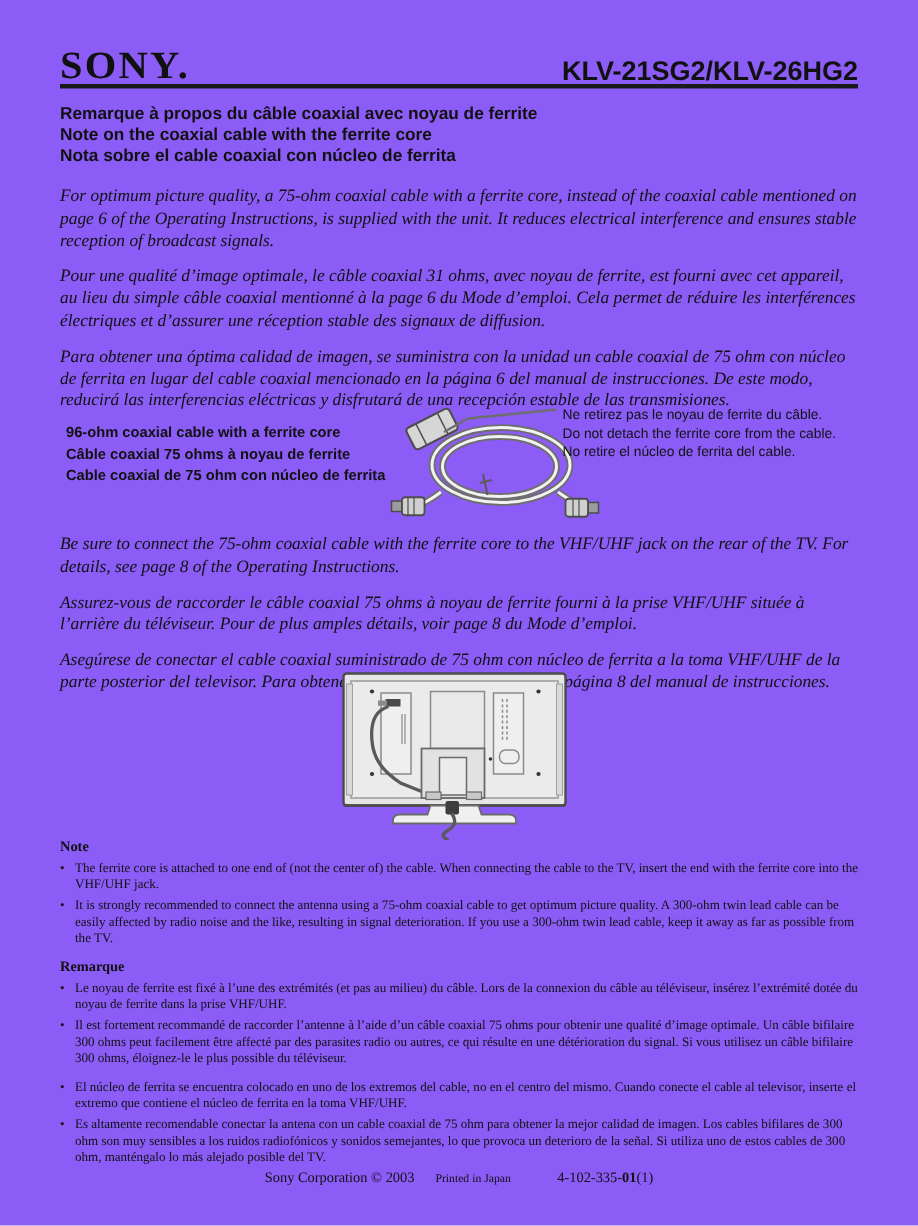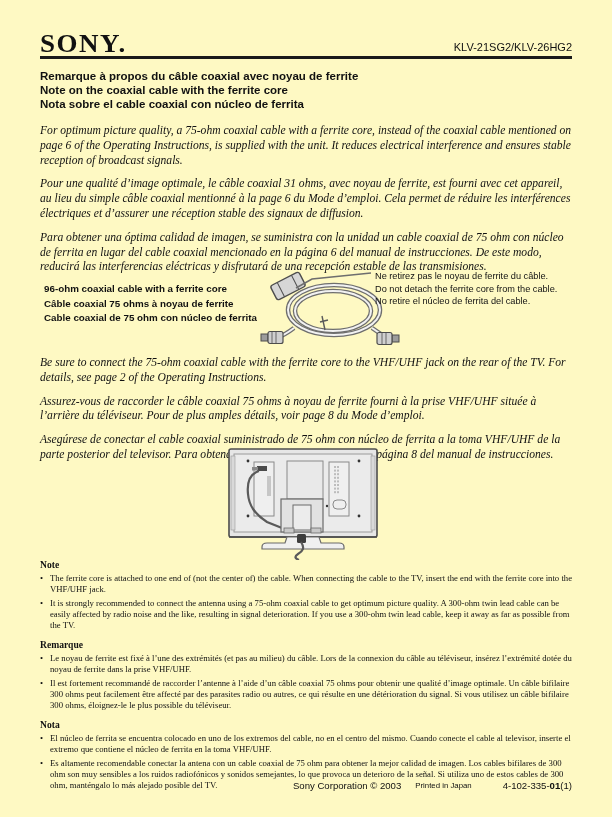--- a/index.html
+++ b/index.html
@@ -1,23 +1,23 @@
 <!DOCTYPE html>
 <html><head>
 <meta charset="utf-8">
 <style>
   html,body{margin:0;padding:0;background:#ffffff;}
-  .page{position:relative;width:612px;height:817px;background:#fef9c3;overflow:hidden;
+  .page{position:relative;width:612px;height:817px;background:#8b5cf6;overflow:hidden;
         font-family:"Liberation Serif",serif;color:#111;}
   
   .header{position:absolute;left:40px;right:40px;top:26px;height:30px;
           border-bottom:3px solid #1a1a1a;display:flex;justify-content:space-between;align-items:flex-end;}
   .logo{font-family:"Liberation Serif",serif;font-weight:700;font-size:27px;line-height:26px;
         letter-spacing:1.5px;transform:scaleY(.95);transform-origin:left bottom;}
-  .model{font-family:"Liberation Sans",sans-serif;font-weight:400;font-size:11px;line-height:18px;text-align:right;}
+  .model{font-family:"Liberation Sans",sans-serif;font-weight:700;font-size:18px;line-height:18px;text-align:right;}
   
   .titles{position:absolute;left:40px;top:70px;width:534px;
           font-family:"Liberation Sans",sans-serif;font-weight:700;font-size:11.5px;line-height:13.8px;}
   
   .paras{position:absolute;left:40px;width:534px;font-size:11.6px;line-height:14.8px;font-style:italic;}
   .paras p{margin:0 0 9px 0;}
   #intro{top:124px;}
   #connect{top:356px;}
   
   .figure{position:absolute;left:0;top:266px;width:612px;height:88px;}
@@ -31,22 +31,22 @@
   .tvfig{position:absolute;left:0;top:446px;width:612px;height:114px;text-align:center;}
   
   .notes{position:absolute;left:40px;top:559px;width:534px;}
   .note-section{margin-bottom:8px;}
   .note-heading{font-weight:700;font-size:9.6px;line-height:12px;margin-bottom:2px;}
   .bullet-row{display:flex;margin-bottom:3px;font-size:8.7px;line-height:11px;}
   .bullet-row .dot{flex:0 0 10px;}
   .bullet-row .dot::before{content:"•";font-size:8.7px;}
   .bullet-row .txt{flex:1;}
   
-  .footer{position:absolute;left:40px;right:40px;top:780px;display:flex;justify-content:flex-end;
-          font-family:Liberation Sans, sans-serif;font-size:9.6px;line-height:12px;gap:31px;}
+  .footer{position:absolute;left:40px;right:40px;top:780px;display:flex;justify-content:center;
+          font-family:Liberation Serif, serif;font-size:9.6px;line-height:12px;gap:31px;}
   .footer .printed{font-size:7.8px;margin-left:14px;align-self:center;}
   .footer .left{display:flex;}
   .partno b{font-weight:700;}
   svg .ln{stroke:#6e6e6e;fill:none;}
 </style>
 </head>
 <body>
 
 <div class="page">
 
@@ -119,21 +119,21 @@
     </svg>
 
     <div class="fig-callout">
       <div>Ne retirez pas le noyau de ferrite du câble.</div>
       <div>Do not detach the ferrite core from the cable.</div>
       <div>No retire el núcleo de ferrita del cable.</div>
     </div>
   </div>
 
   <div class="paras" id="connect">
-    <p>Be sure to connect the 75-ohm coaxial cable with the ferrite core to the VHF/UHF jack on the rear of the TV. For details, see page 2 of the Operating Instructions.</p>
+    <p>Be sure to connect the 75-ohm coaxial cable with the ferrite core to the VHF/UHF jack on the rear of the TV. For details, see page 8 of the Operating Instructions.</p>
     <p>Assurez-vous de raccorder le câble coaxial 75 ohms à noyau de ferrite fourni à la prise VHF/UHF située à l’arrière du téléviseur. Pour de plus amples détails, voir page 8 du Mode d’emploi.</p>
     <p>Asegúrese de conectar el cable coaxial suministrado de 75 ohm con núcleo de ferrita a la toma VHF/UHF de la parte posterior del televisor. Para obtener más información, consulte la página 8 del manual de instrucciones.</p>
   </div>
 
   <div class="tvfig">
     <svg width="170" height="114" viewBox="0 0 170 114">
 
       <rect x="8" y="3" width="148" height="88" rx="2" fill="#e6e6e6" stroke="#4d4d4d" stroke-width="1.6"></rect>
       <rect x="13" y="8" width="138" height="78" fill="#ebebeb" stroke="#9a9a9a" stroke-width="1"></rect>
       <rect x="10" y="10" width="4" height="74" fill="#d9d9d9" stroke="#9a9a9a" stroke-width=".6"></rect>
@@ -199,21 +199,20 @@
       <div class="bullet-row">
         <span class="dot"></span>
         <div class="txt">Le noyau de ferrite est fixé à l’une des extrémités (et pas au milieu) du câble. Lors de la connexion du câble au téléviseur, insérez l’extrémité dotée du noyau de ferrite dans la prise VHF/UHF.</div>
       </div>
       <div class="bullet-row">
         <span class="dot"></span>
         <div class="txt">Il est fortement recommandé de raccorder l’antenne à l’aide d’un câble coaxial 75 ohms pour obtenir une qualité d’image optimale. Un câble bifilaire 300 ohms peut facilement être affecté par des parasites radio ou autres, ce qui résulte en une détérioration du signal. Si vous utilisez un câble bifilaire 300 ohms, éloignez-le le plus possible du téléviseur.</div>
       </div>
     </div>
     <div class="note-section">
-      <div class="note-heading">Nota</div>
       <div class="bullet-row">
         <span class="dot"></span>
         <div class="txt">El núcleo de ferrita se encuentra colocado en uno de los extremos del cable, no en el centro del mismo. Cuando conecte el cable al televisor, inserte el extremo que contiene el núcleo de ferrita en la toma VHF/UHF.</div>
       </div>
       <div class="bullet-row">
         <span class="dot"></span>
         <div class="txt">Es altamente recomendable conectar la antena con un cable coaxial de 75 ohm para obtener la mejor calidad de imagen. Los cables bifilares de 300 ohm son muy sensibles a los ruidos radiofónicos y sonidos semejantes, lo que provoca un deterioro de la señal. Si utiliza uno de estos cables de 300 ohm, manténgalo lo más alejado posible del TV.</div>
       </div>
     </div>
   </div>

